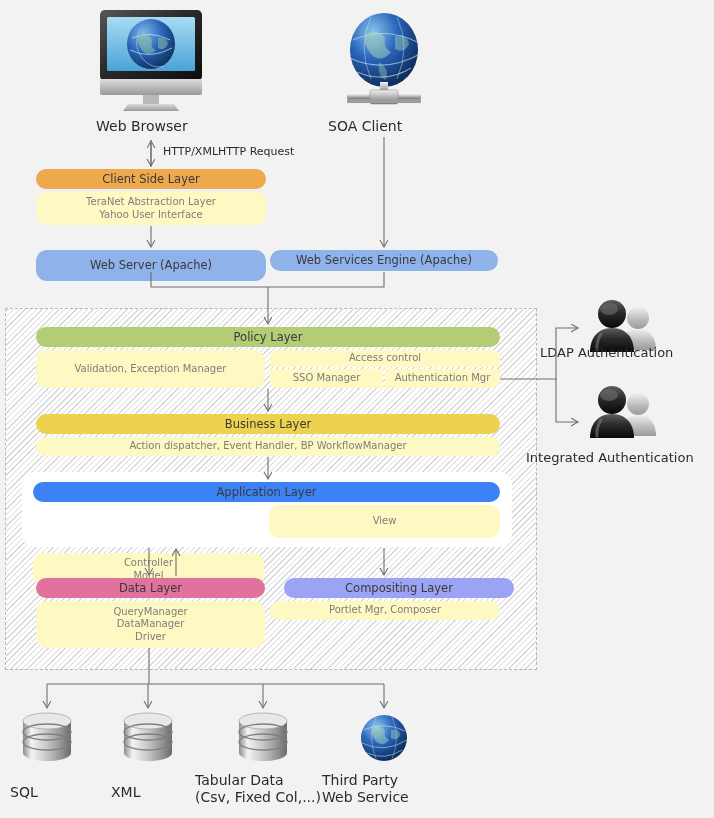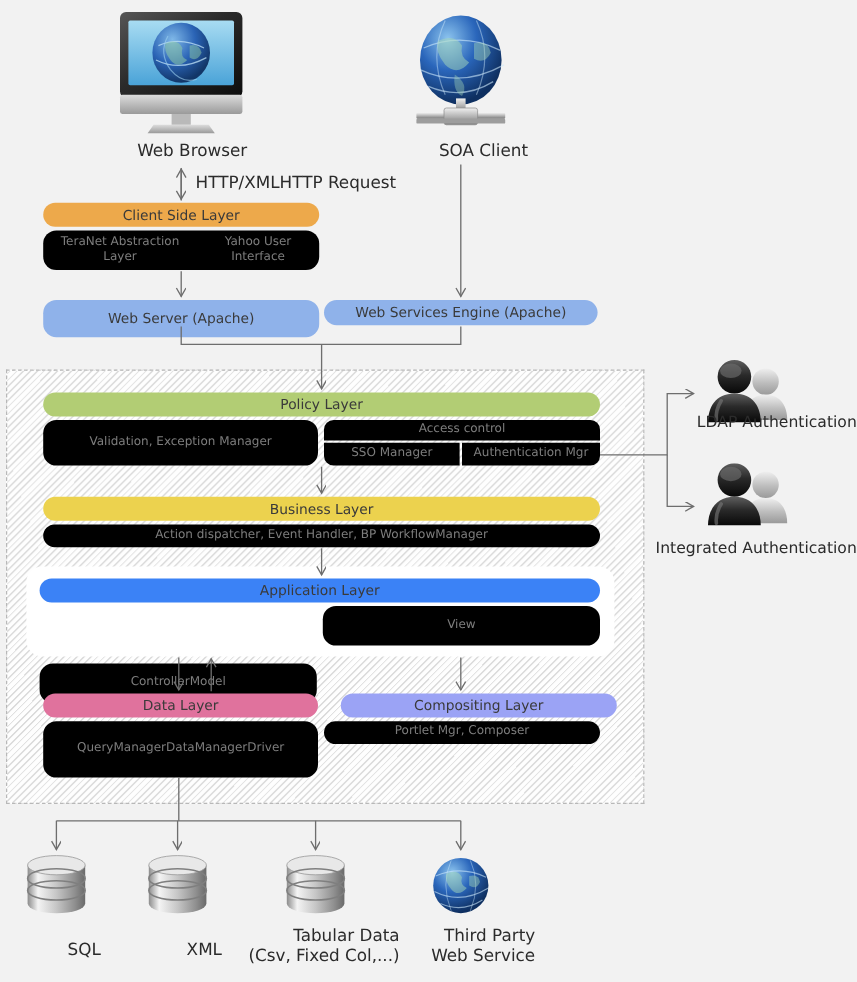--- a/index.html
+++ b/index.html
@@ -31,24 +31,24 @@
     justify-content: center;
     text-align: center;
     box-sizing: border-box;
     line-height: 1.25;
   }
   .pill-title {
     color: #3a3a3a;
     font-size: 11.5px;
   }
   .pill-sub {
-    background: #000000;
+    background: #fef9c3;
     color: #7d7d7d;
     font-size: 10px;
-    flex-direction: row;
+    flex-direction: column;
   }
   .pill-sub span { display: block; }
 
   
   .c-orange  { background: #eda94b; }
   .c-blue    { background: #8fb2ea; }
   .c-green   { background: #b2cd74; }
   .c-yellow  { background: #ecd24e; }
   .c-purple  { background: #3b82f6; }
   .c-pink    { background: #e0729d; }
@@ -75,30 +75,30 @@
     left: 22px; top: 472px;
     width: 490px; height: 75px;
     background: #ffffff;
     border-radius: 13px;
     box-sizing: border-box;
   }
 
   
   .node-label {
     position: absolute;
-    text-align: right;
+    text-align: left;
     color: #2b2b2b;
     font-size: 14px;
     line-height: 1.18;
     white-space: nowrap;
   }
   .small-label {
     position: absolute;
     color: #2b2b2b;
-    font-size: 14px;
+    font-size: 11px;
     white-space: nowrap;
   }
 
   
   #links {
     position: absolute;
     left: 0; top: 0;
     width: 714px; height: 818px;
     pointer-events: none;
   }

